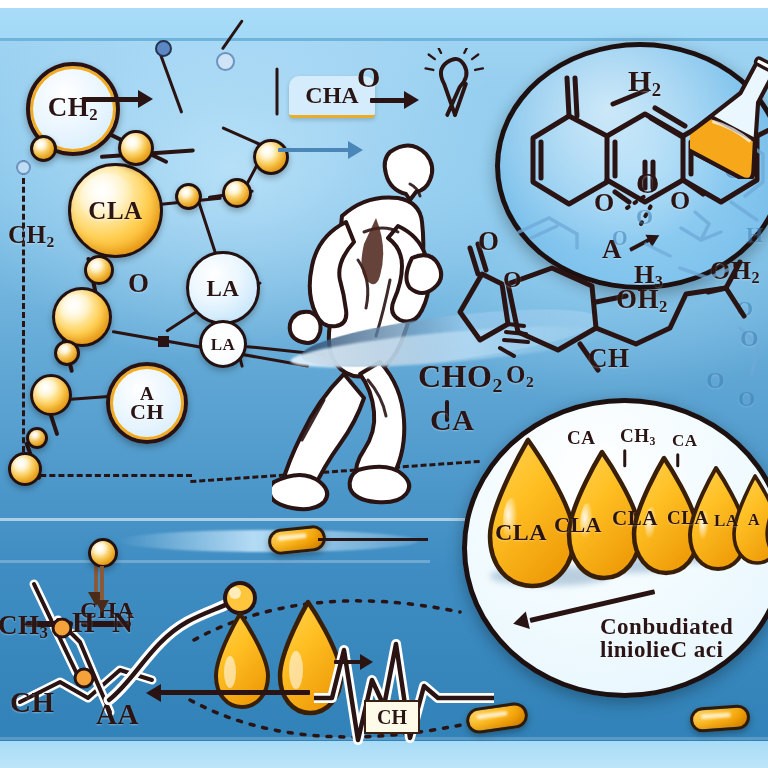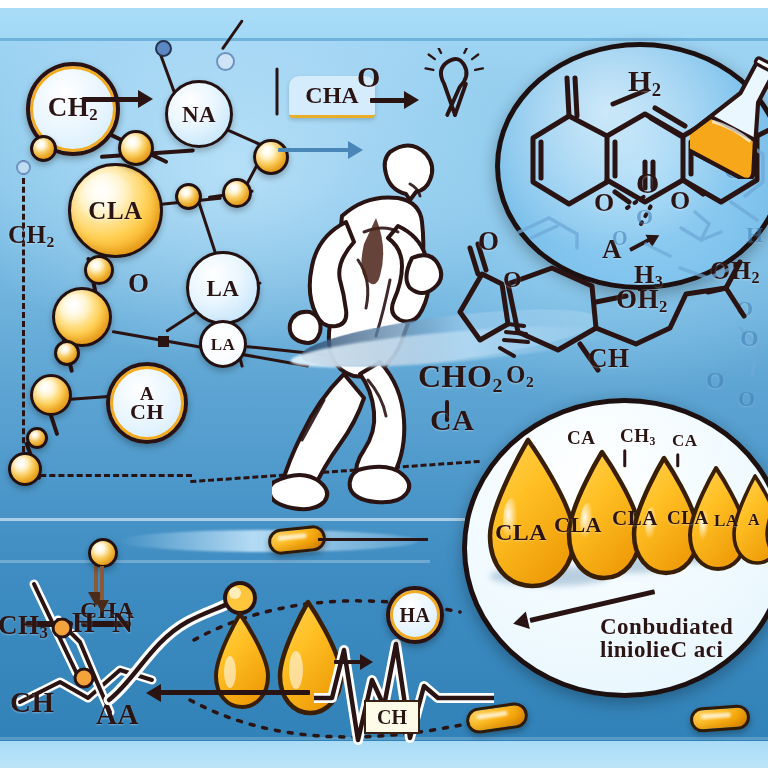--- a/index.html
+++ b/index.html
@@ -190,23 +190,20 @@
 
   <div class="abs ringed" style="left:26px; top:62px; width:94px; height:94px;">
     <span class="chem" style="font-size:27px;">
       <span>CH</span><sub>2</sub>
     </span>
   </div>
 
   <div class="abs arrow-line" style="left:82px; top:97px; width:64px;"></div>
   <div class="abs arrow-head" style="left:138px; top:90px;"></div>
 
-  <div class="abs sphere-pale" style="left:165px; top:80px; width:68px; height:68px;">
-    <span class="chem" style="font-size:23px;">NA</span>
-  </div>
 
   <div class="abs" style="left:155px; top:40px; width:17px; height:17px; border-radius:50%; background:#5b87c4; border:2px solid #26344f;"></div>
   <div class="abs" style="left:216px; top:52px; width:19px; height:19px; border-radius:50%; background:#cfe4f6; border:2px solid #6d93c0;"></div>
   <div class="abs" style="left:16px; top:160px; width:15px; height:15px; border-radius:50%; background:#bedcf2; border:2px solid #6d93c0;"></div>
 
   <div class="abs sphere" style="left:68px; top:163px; width:95px; height:95px; position:absolute;">
     <div class="gloss" style="left:10%; top:8%; width:62%; height:58%;"></div>
     <span class="chem" style="font-size:25px; position:relative; z-index:3;">CLA</span>
   </div>
 
@@ -592,23 +589,20 @@
   </svg>
 
   <div class="abs arrow-line" style="left:160px; top:690px; width:150px; height:5px;"></div>
   <div class="abs arrow-head left" style="left:146px; top:684px;"></div>
 
   <svg class="abs" viewBox="0 0 180 140" style="left:314px; top:620px; width:180px; height:140px;">
     <path d="M0 78 L18 78 L30 30 L44 120 L58 60 L70 86 L82 24 L96 118 L110 66 L124 78 L180 78" fill="none" stroke="#ffffff" stroke-width="10" stroke-linejoin="round" stroke-linecap="round"></path>
     <path d="M0 78 L18 78 L30 30 L44 120 L58 60 L70 86 L82 24 L96 118 L110 66 L124 78 L180 78" fill="none" stroke="#2a1313" stroke-width="4.5" stroke-linejoin="round" stroke-linecap="round"></path>
   </svg>
 
-  <div class="abs ringed" style="left:386px; top:586px; width:58px; height:58px;">
-    <span class="chem" style="font-size:20px;">HA</span>
-  </div>
 
   <div class="abs labelbox cream" style="left:364px; top:700px; width:56px; height:34px; font-size:20px;">
     <span>CH</span>
   </div>
   <div class="abs arrow-line" style="left:334px; top:660px; width:34px; height:4px;"></div>
   <div class="abs arrow-head" style="left:360px; top:654px; border-width:8px 0 8px 13px;"></div>
 
   <div class="capsule" style="left:268px; top:527px; width:58px; height:26px; transform:rotate(-6deg);">
     <div class="chl"></div>
   </div>

